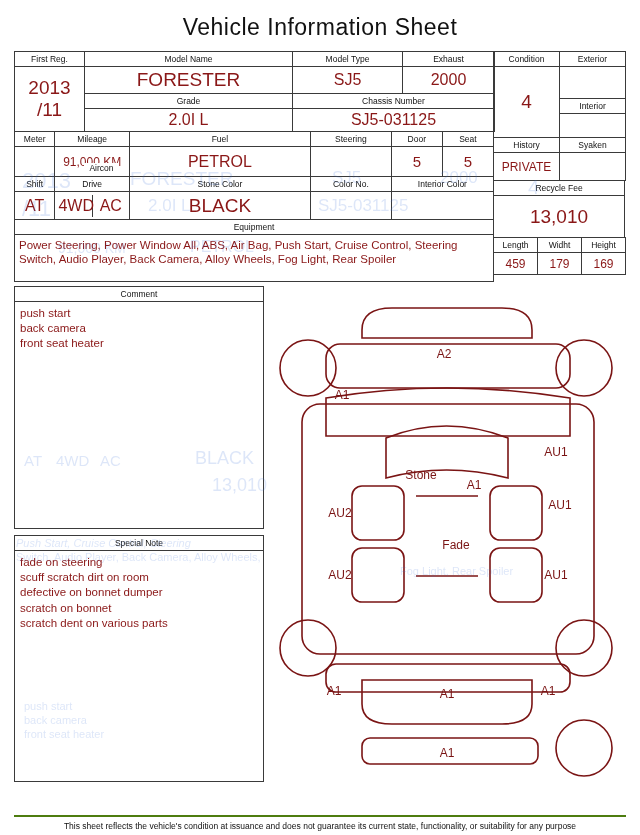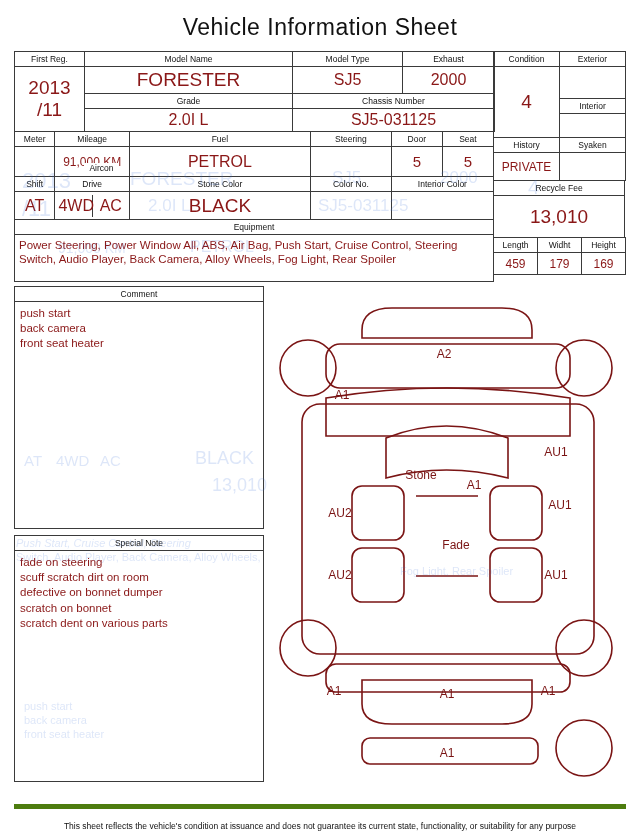--- a/index.html
+++ b/index.html
@@ -54,22 +54,22 @@
     border:1px solid #3a3a3a;
     font-size:11.5px;color:#8a1717;line-height:1.32;
     padding:4px 5px;text-align:left;
   }
   .comment-body{height:218px;}
   .note-body{height:222px;}
   .spacer{height:6px;}
   .diagram{flex:1;position:relative;}
   .footer{
     position:absolute;left:14px;right:14px;bottom:4px;
-    border-top:5px solid #4d7c0f;
-    font-size:8.5px;color:#111;text-align:center;padding-top:12px;
+    border-top:2px solid #4d7c0f;
+    font-size:8.5px;color:#111;text-align:center;padding-top:4px;
   }
   .ghost{
     position:absolute;pointer-events:none;opacity:.17;
     color:#3a6fd8;font-size:15px;white-space:nowrap;
   }
 </style>
 </head>
 <body>
 
 <div class="sheet">

